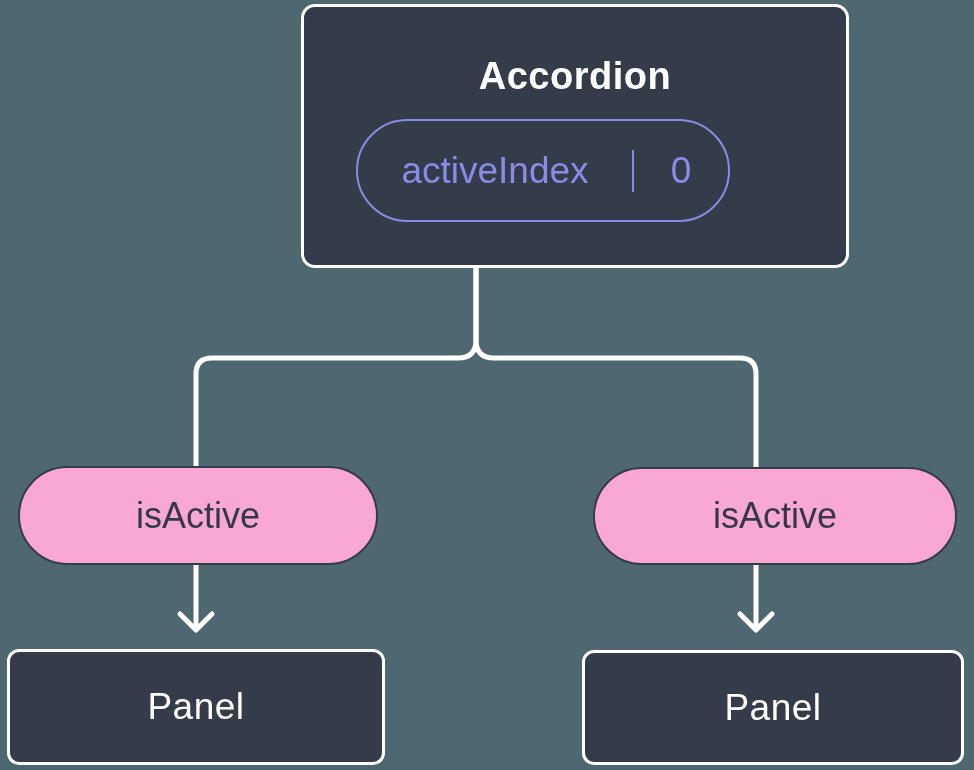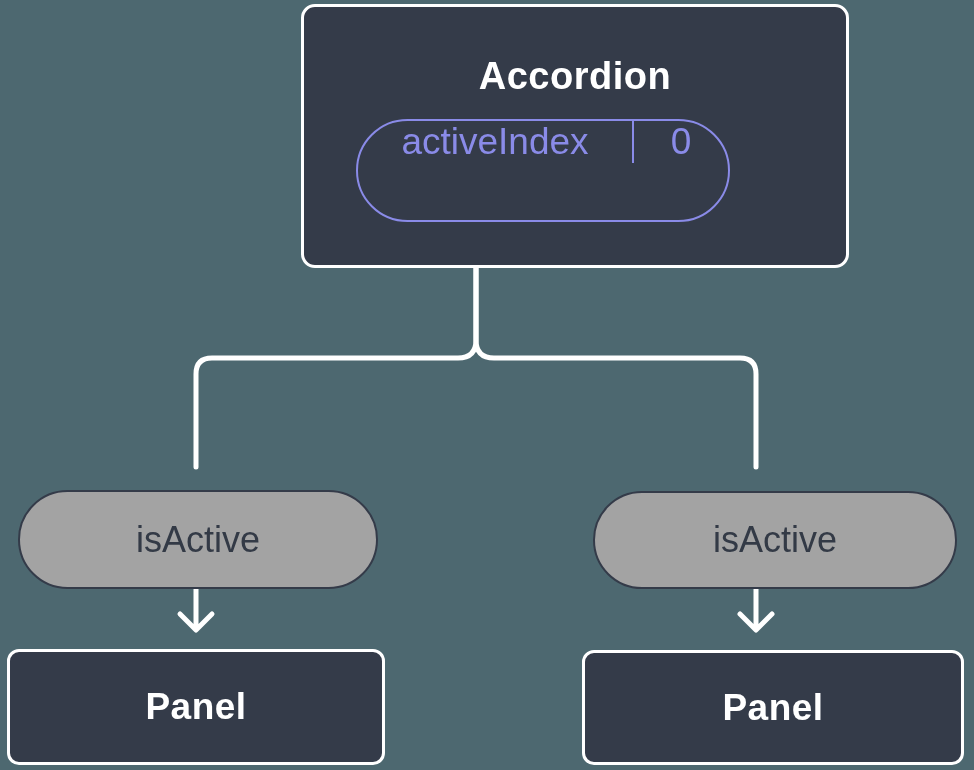--- a/index.html
+++ b/index.html
@@ -46,49 +46,48 @@
   }
   
   .state-pill {
     position: absolute;
     left: 52px; top: 112px;
     width: 374px; height: 103px;
     border: 2.5px solid #8A8BE8;
     border-radius: 999px;
     box-sizing: border-box;
     display: flex;
-    align-items: flex-start;
+    align-items: center;
     color: #8A8BE8;
     font-size: 37px;
   }
   .state-pill .pill-name {
     flex: 1;
     display: flex;
     align-items: center;
     justify-content: center;
   }
   .state-pill .pill-value {
     width: 94px;
     border-left: 2.5px solid #8A8BE8;
     display: flex;
     align-items: center;
     justify-content: center;
   }
   
   .prop-pill {
     position: absolute;
-    background: #a3a3a3;
+    background: #f9a8d4;
     border: 2.5px solid #343B49;
     border-radius: 999px;
     box-sizing: border-box;
     display: flex;
     align-items: stretch;
     color: #333A46;
     font-size: 36px;
-    margin-top: 24px;
   }
   .prop-pill .pill-name {
     flex: 1;
     display: flex;
     align-items: center;
     justify-content: center;
   }
   .prop-pill .pill-value {
     border-left: 2.5px solid #343B49;
     display: flex;
@@ -102,21 +101,21 @@
   
   .node-panel {
     display: flex;
     align-items: center;
     justify-content: center;
     border-radius: 12px;
   }
   .node-panel .node-title {
     color: #FFFFFF;
     font-size: 37px;
-    font-weight: 700;
+    font-weight: 400;
     letter-spacing: 0.5px;
   }
   .node-panel-left  { left: 7px;   top: 649px; width: 378px; height: 116px; }
   .node-panel-right { left: 582px; top: 650px; width: 382px; height: 115px; }
 </style>
 </head>
 <body>
 
 <div class="canvas">
 

